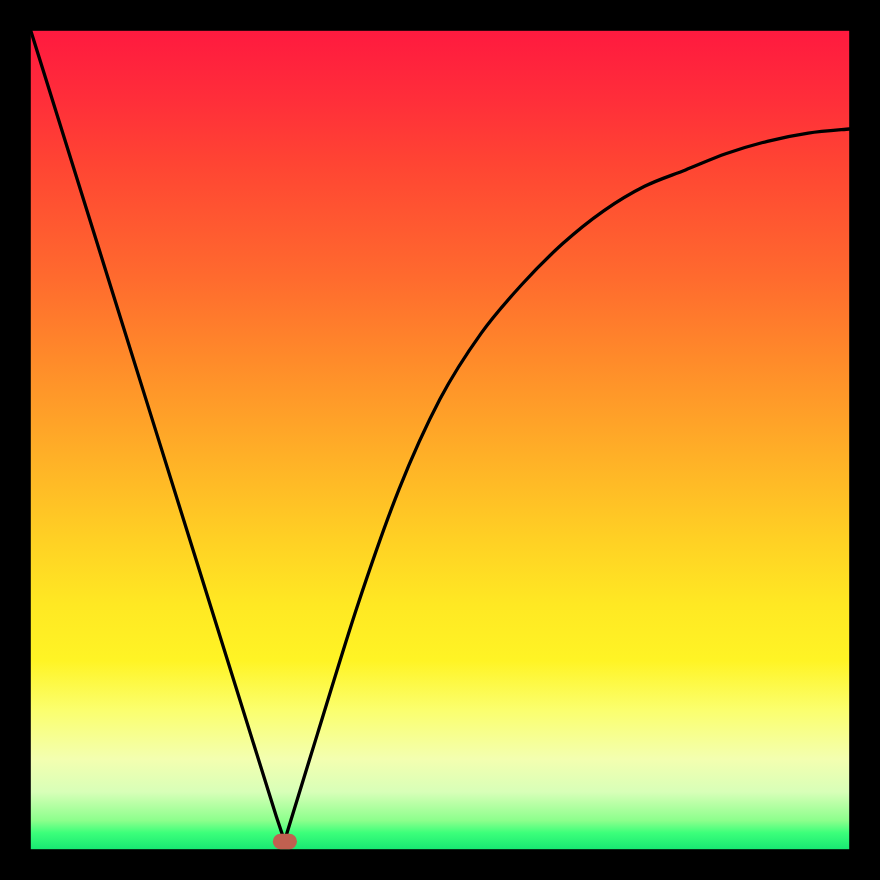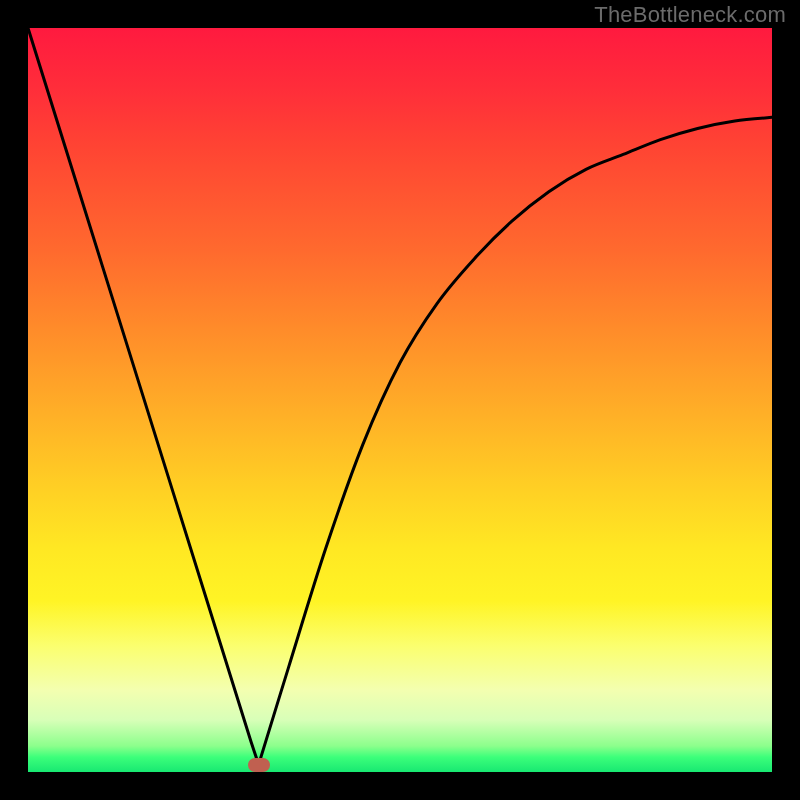--- a/index.html
+++ b/index.html
@@ -78,14 +78,13 @@
   <div class="plot-area">
 
     <svg class="curve" viewBox="0 0 744 744" preserveAspectRatio="none">
       <path id="curve-path" d="M 0.00 0.00 L 37.20 119.04 L 74.40 238.08 L 111.60 357.12 L 148.80 476.16 L 186.00 595.20 L 223.20 714.24 L 230.64 736.56 C 235.60 720.44, 249.24 675.80, 260.40 639.84 C 271.56 603.88, 285.20 558.00, 297.60 520.80 C 310.00 483.60, 322.40 447.64, 334.80 416.64 C 347.20 385.64, 359.60 358.36, 372.00 334.80 C 384.40 311.24, 396.80 292.64, 409.20 275.28 C 421.60 257.92, 434.00 244.28, 446.40 230.64 C 458.80 217.00, 471.20 204.60, 483.60 193.44 C 496.00 182.28, 508.40 172.36, 520.80 163.68 C 533.20 155.00, 545.60 147.56, 558.00 141.36 C 570.40 135.16, 582.80 131.44, 595.20 126.48 C 607.60 121.52, 620.00 115.94, 632.40 111.60 C 644.80 107.26, 657.20 103.54, 669.60 100.44 C 682.00 97.34, 694.40 94.86, 706.80 93.00 C 719.20 91.14, 737.80 89.90, 744.00 89.28" fill="none" stroke="#000" stroke-width="3" stroke-linecap="round" stroke-linejoin="round"></path>
     </svg>
 
     <div id="min-marker" class="marker" style="left: 230.64px; top: 736.56px; background: rgb(192, 96, 80);"></div>
 
   </div>
 
-  <div class="watermark">TheBottleneck.com</div>
 </div>
 
 </body></html>

